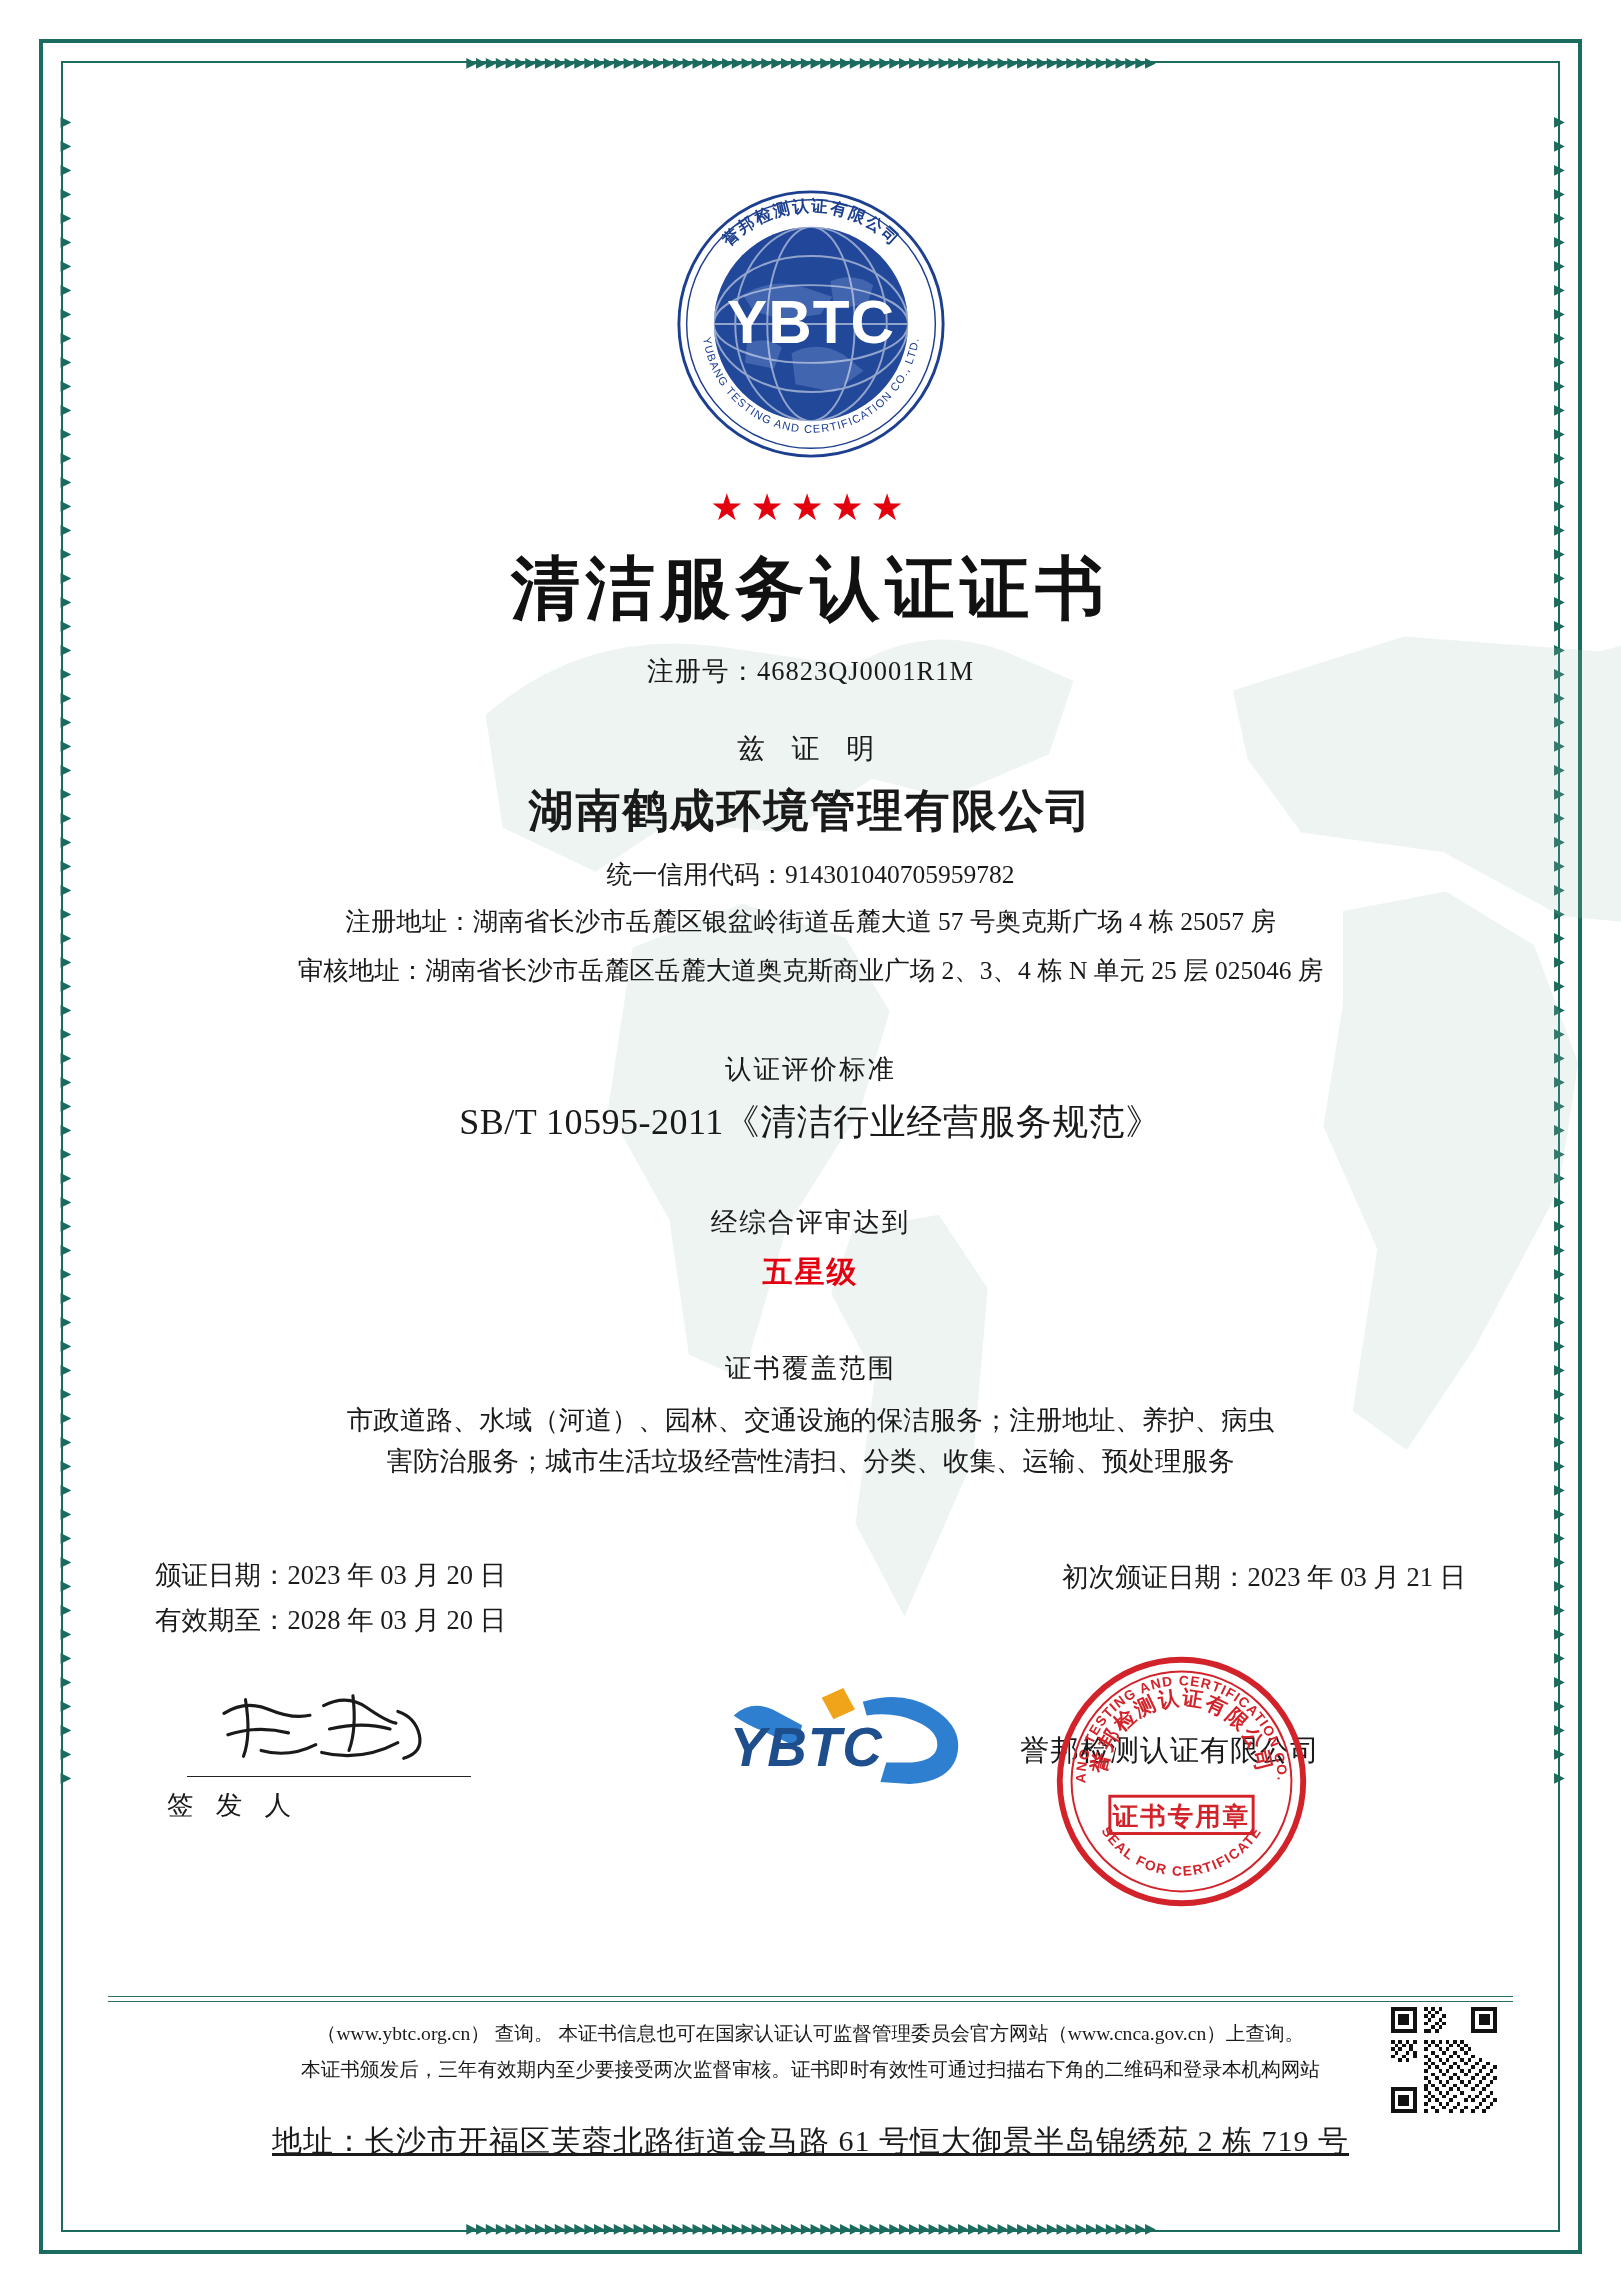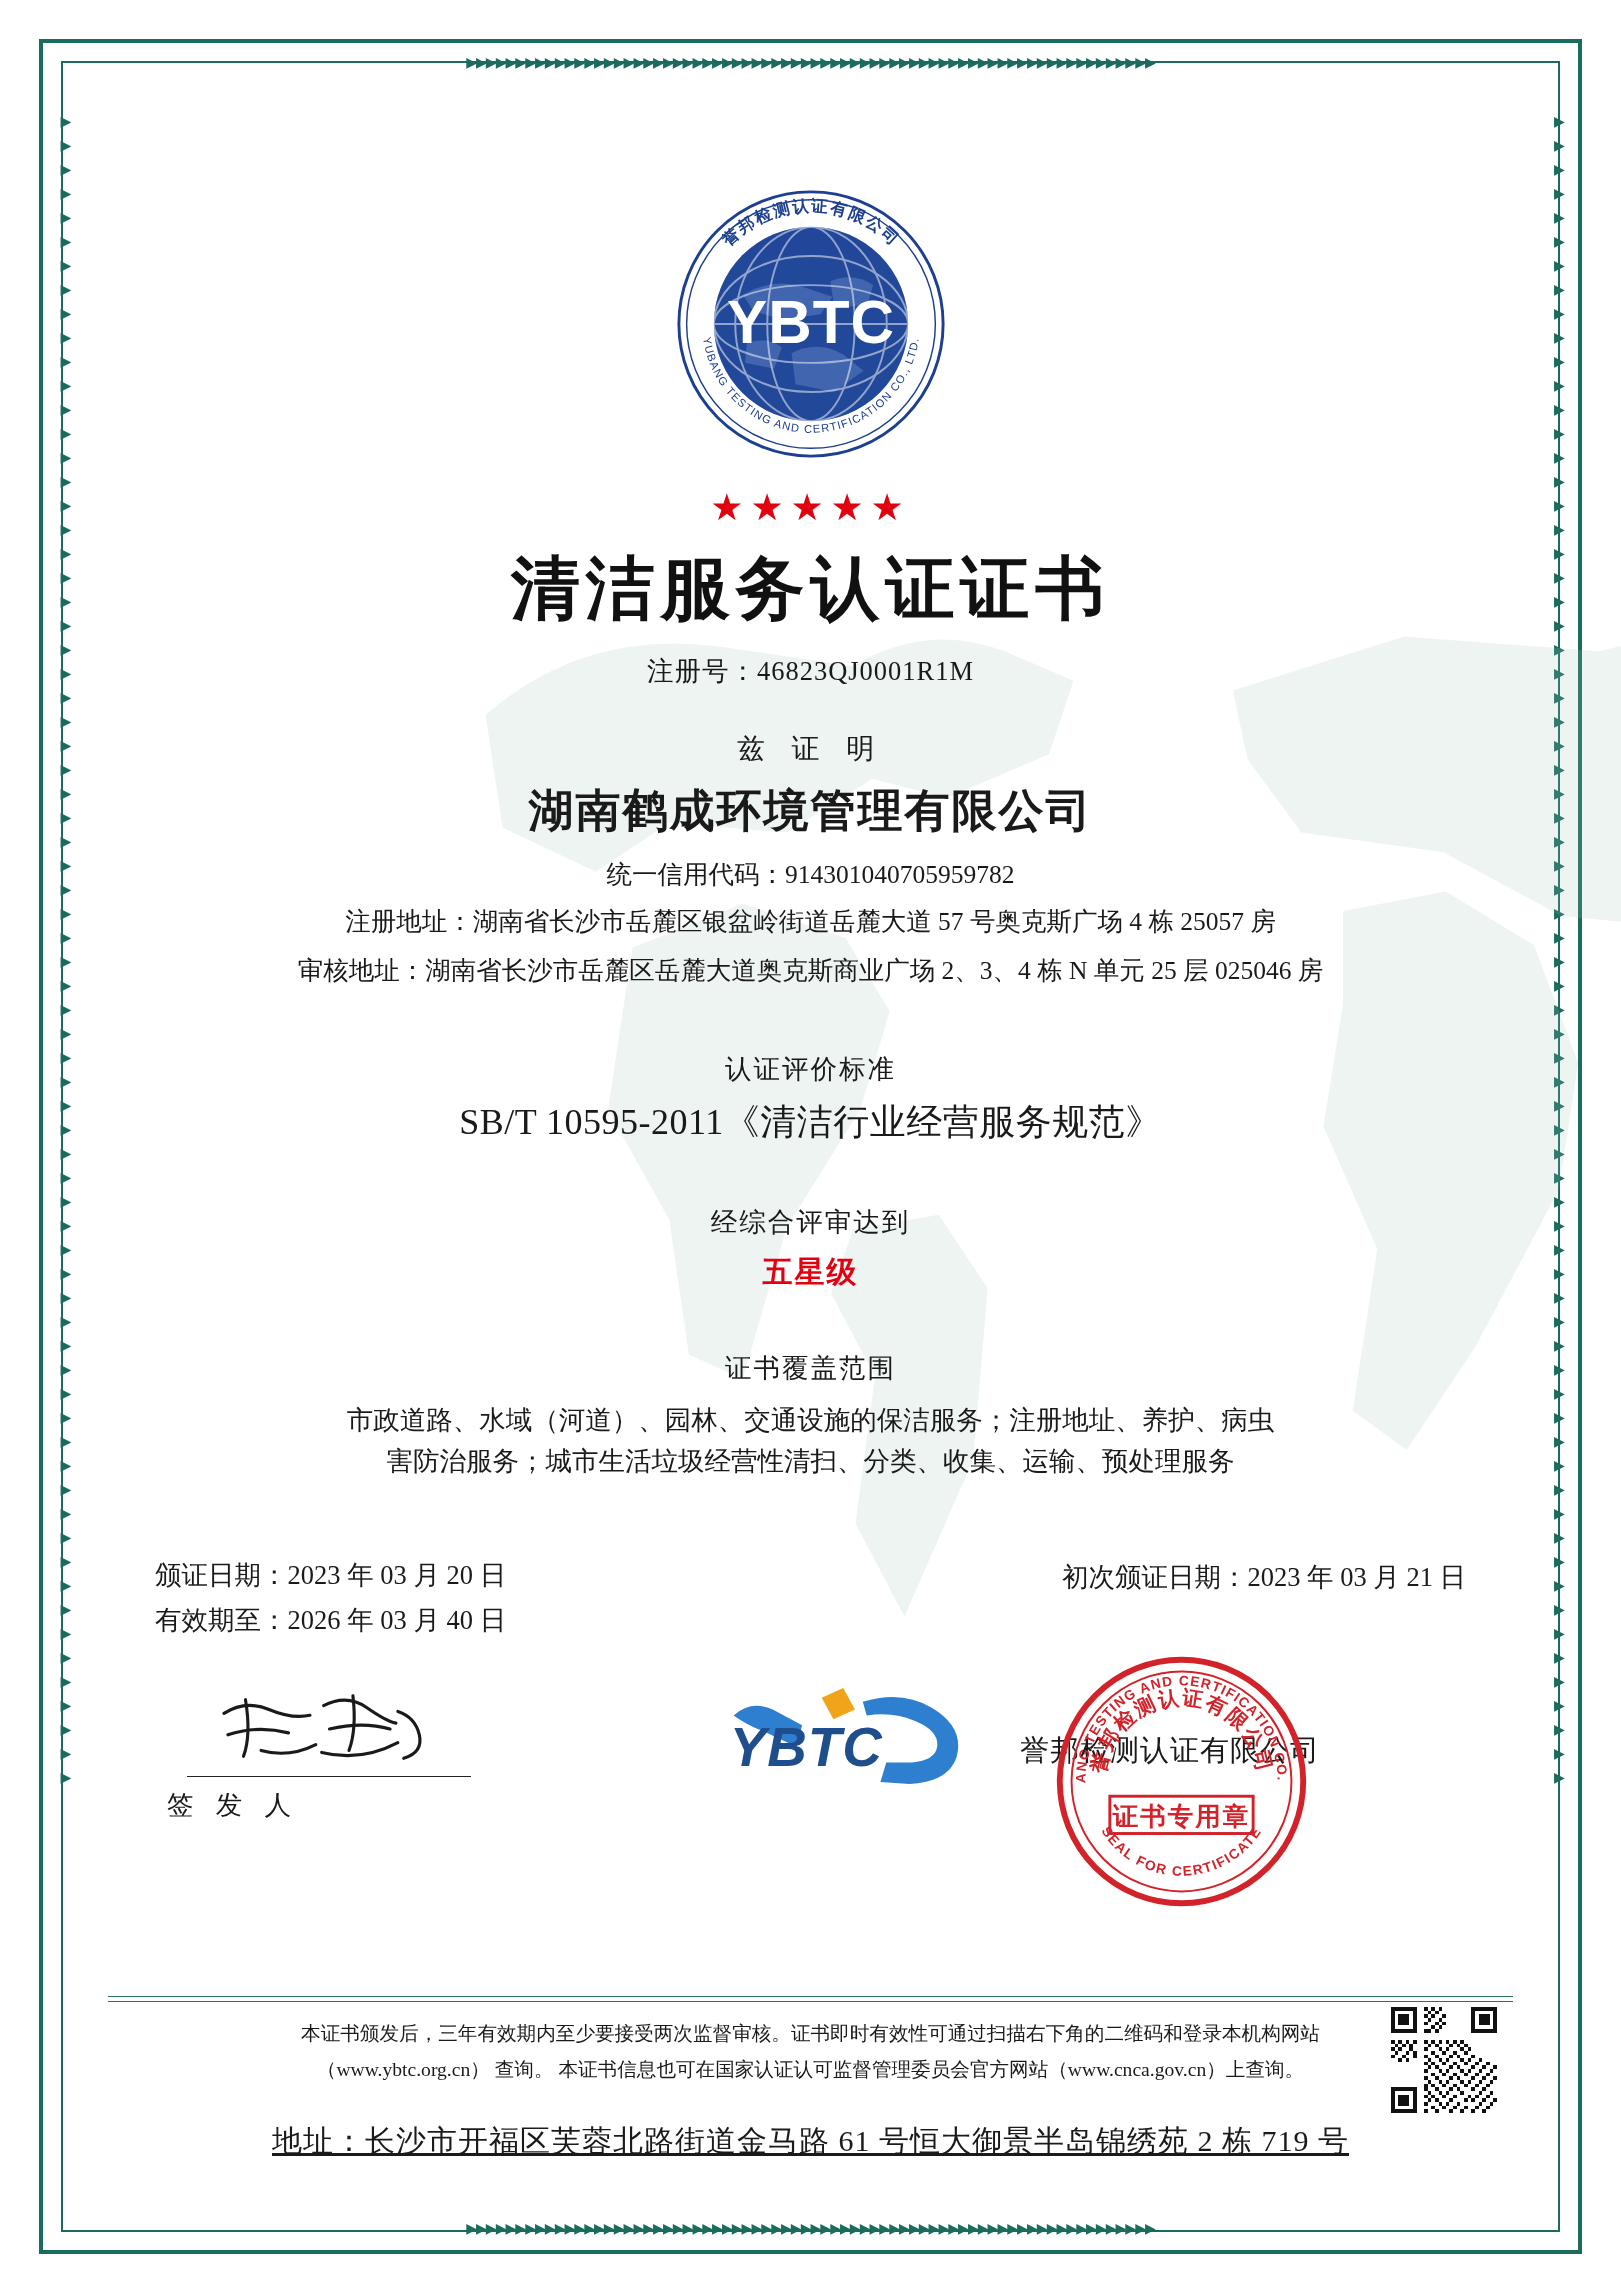--- a/index.html
+++ b/index.html
@@ -365,21 +365,21 @@
 
     <div class="block-scope">
       <div class="section-label">证书覆盖范围</div>
       <div class="scope-value">市政道路、水域（河道）、园林、交通设施的保洁服务；注册地址、养护、病虫</div>
       <div class="scope-value" style="margin-top:0">害防治服务；城市生活垃圾经营性清扫、分类、收集、运输、预处理服务</div>
     </div>
 
     <div class="dates">
       <div class="dates-left">
         <div>颁证日期：2023 年 03 月 20 日</div>
-        <div>有效期至：2026 年 03 月 40 日</div>
+        <div>有效期至：2028 年 03 月 20 日</div>
       </div>
       <div class="dates-right">
         <div>初次颁证日期：2023 年 03 月 21 日</div>
       </div>
     </div>
 
     <div class="sign-row">
 
       <div class="signature">
         <div class="sig-script">
@@ -428,22 +428,22 @@
           <textPath href="#sealBottom" startOffset="50%" text-anchor="middle">SEAL FOR CERTIFICATE</textPath>
         </text>
         <rect x="62" y="150" width="146" height="38" fill="none" stroke="#d2232a" stroke-width="3"></rect>
         <text x="135" y="179" text-anchor="middle" font-family="DejaVu Sans, sans-serif" font-size="26" font-weight="bold" fill="#d2232a" letter-spacing="2">证书专用章</text>
       </svg>
     </div>
 
     <div class="footer">
       <div class="footer-sep"></div>
       <div class="footer-sep2"></div>
+      <div class="footer-note">（www.ybtc.org.cn） 查询。 本证书信息也可在国家认证认可监督管理委员会官方网站（www.cnca.gov.cn）上查询。</div>
       <div class="footer-note">本证书颁发后，三年有效期内至少要接受两次监督审核。证书即时有效性可通过扫描右下角的二维码和登录本机构网站</div>
-      <div class="footer-note">（www.ybtc.org.cn） 查询。 本证书信息也可在国家认证认可监督管理委员会官方网站（www.cnca.gov.cn）上查询。</div>
       <div class="footer-addr">地址：长沙市开福区芙蓉北路街道金马路 61 号恒大御景半岛锦绣苑 2 栋 719 号</div>
 
       <svg class="qr" viewBox="0 0 29 29" shape-rendering="crispEdges">
         <rect width="29" height="29" fill="#ffffff"></rect>
         <g fill="#111">
           <path d="M0 0h7v7h-7z"></path>
             <path d="M1 1h5v5h-5z" fill="#fff"></path>
             <path d="M2 2h3v3h-3z"></path>
           <path d="M22 0h7v7h-7z"></path>
             <path d="M23 1h5v5h-5z" fill="#fff"></path>

